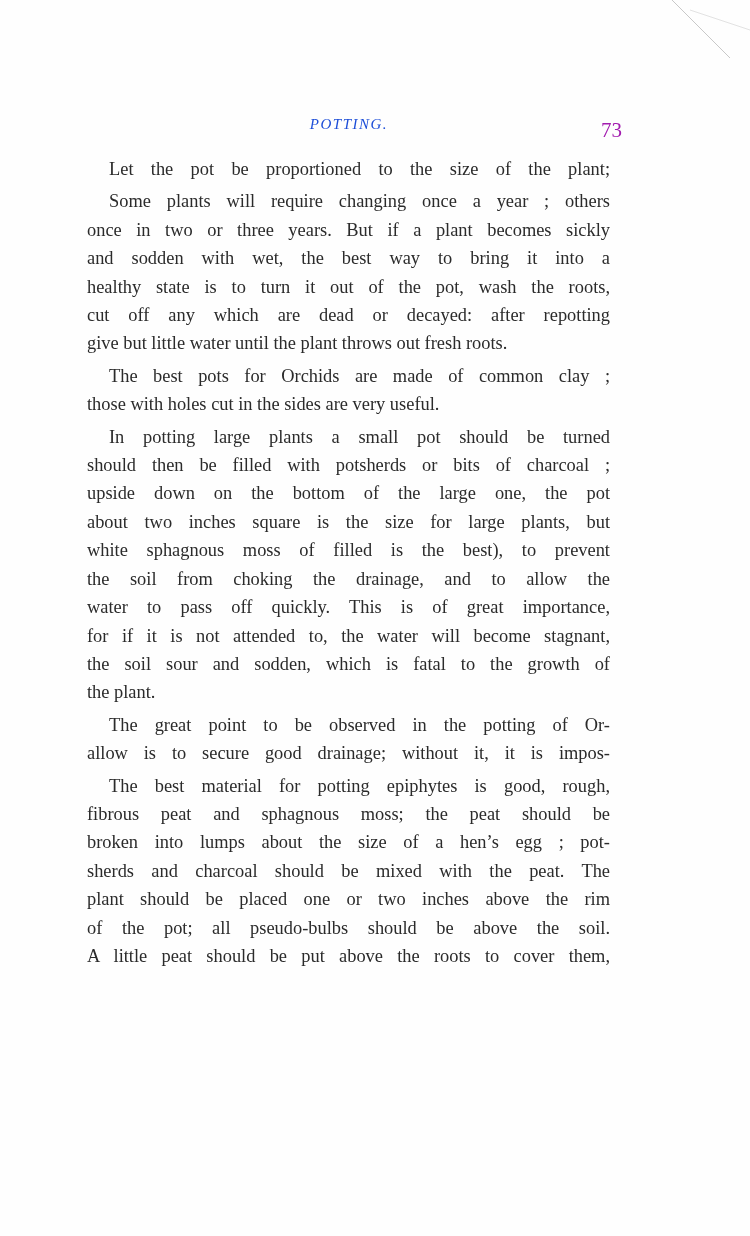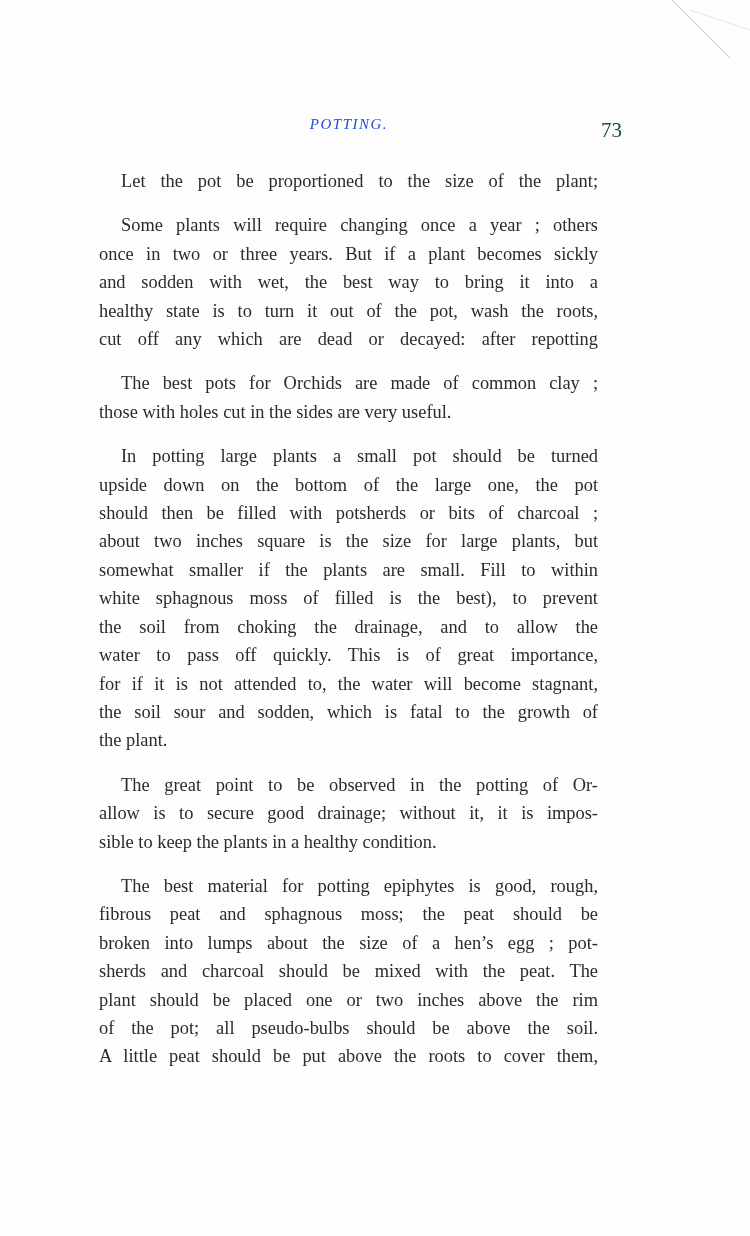--- a/index.html
+++ b/index.html
@@ -42,34 +42,34 @@
       font-style: italic;
       font-size: 15px;
       letter-spacing: 1.5px;
       color: #1d4ed8;
     }
     .page-number {
       position: absolute;
       right: -4px;
       top: 2px;
       font-size: 21px;
-      color: #14532d;
+      color: #a21caf;
     }
     .body-text {
       position: absolute;
       top: 151px;
       left: 83px;
       width: 531px;
       font-size: 18.4px;
       line-height: 28.4px;
       text-align: justify;
       color: #2b2b2b;
     }
     .para {
-      margin: 16px;
+      margin: 4px;
     }
     .line {
       display: block;
       text-align: justify;
       text-align-last: justify;
       white-space: nowrap;
     }
     .line.last {
       text-align-last: left;
     }
@@ -97,42 +97,41 @@
   <div class="body-text">
     <div class="para">
       <span class="line indent">Let the pot be proportioned to the size of the plant;</span>
     </div>
     <div class="para">
       <span class="line indent">Some plants will require changing once a year ; others</span>
       <span class="line">once in two or three years.  But if a plant becomes sickly</span>
       <span class="line">and sodden with wet, the best way to bring it into a</span>
       <span class="line">healthy state is to turn it out of the pot, wash the roots,</span>
       <span class="line">cut off any which are dead or decayed: after repotting</span>
+      <span class="line last">give but little water until the plant throws out fresh roots.</span>
     </div>
     <div class="para">
       <span class="line indent">The best pots for Orchids are made of common clay ;</span>
       <span class="line last">those with holes cut in the sides are very useful.</span>
     </div>
     <div class="para">
       <span class="line indent">In potting large plants a small pot should be turned</span>
+      <span class="line">should then be filled with potsherds or bits of charcoal ;</span>
       <span class="line">upside down on the bottom of the large one, the pot</span>
-      <span class="line">should then be filled with potsherds or bits of charcoal ;</span>
       <span class="line">about two inches square is the size for large plants, but</span>
-      <span class="line">somewhat smaller if the plants are small.  Fill to within</span>
       <span class="line">white sphagnous moss of filled is the best), to prevent</span>
       <span class="line">the soil from choking the drainage, and to allow the</span>
       <span class="line">water to pass off quickly.  This is of great importance,</span>
       <span class="line">for if it is not attended to, the water will become stagnant,</span>
       <span class="line">the soil sour and sodden, which is fatal to the growth of</span>
       <span class="line last">the plant.</span>
     </div>
     <div class="para">
       <span class="line indent">The great point to be observed in the potting of Or-</span>
       <span class="line">allow is to secure good drainage; without it, it is impos-</span>
-      <span class="line last">sible to keep the plants in a healthy condition.</span>
     </div>
     <div class="para">
       <span class="line indent">The best material for potting epiphytes is good, rough,</span>
       <span class="line">fibrous peat and sphagnous moss; the peat should be</span>
       <span class="line">broken into lumps about the size of a hen’s egg ; pot-</span>
       <span class="line">sherds and charcoal should be mixed with the peat.  The</span>
       <span class="line">plant should be placed one or two inches above the rim</span>
       <span class="line">of the pot; all pseudo-bulbs should be above the soil.</span>
       <span class="line">A little peat should be put above the roots to cover them,</span>
     </div>

